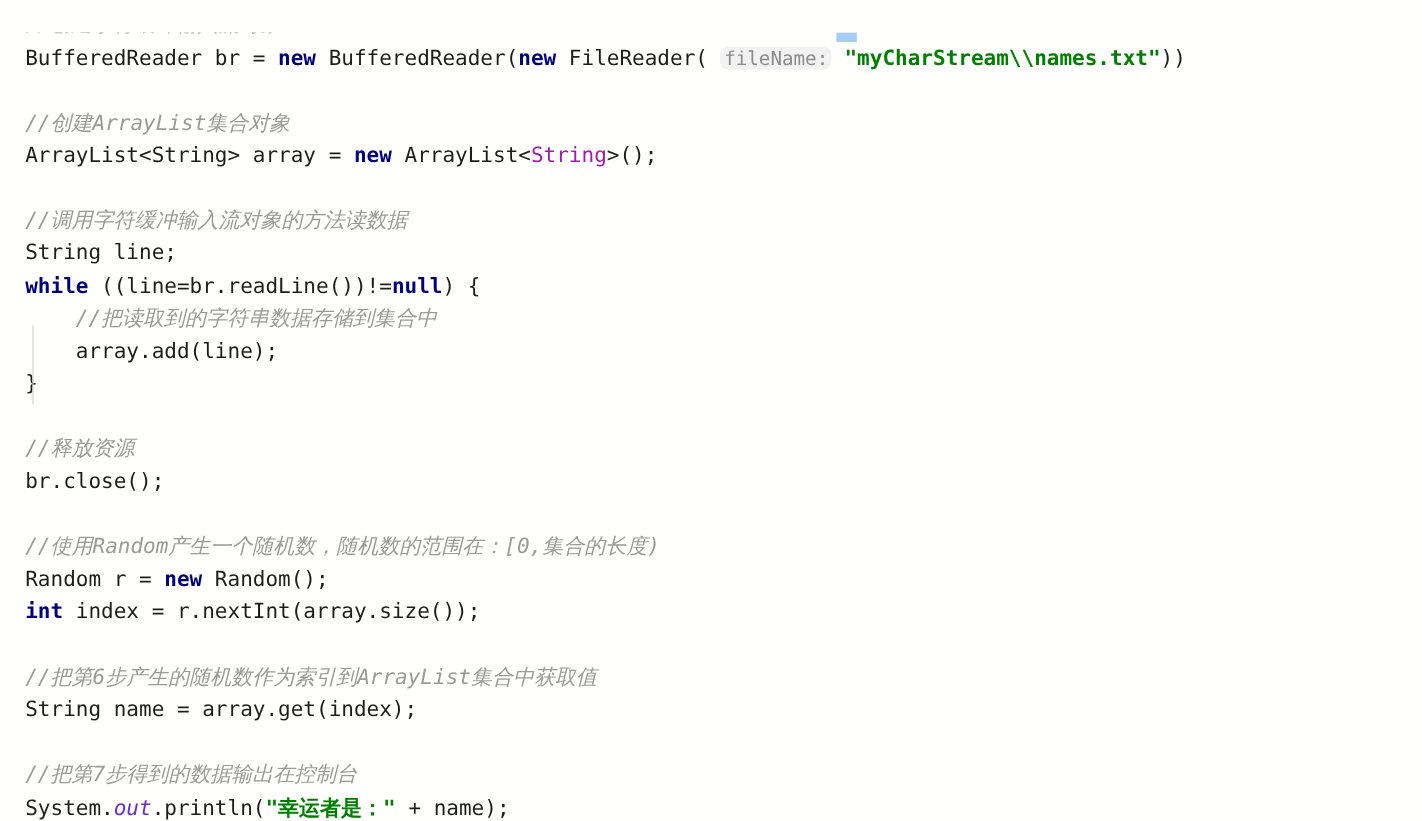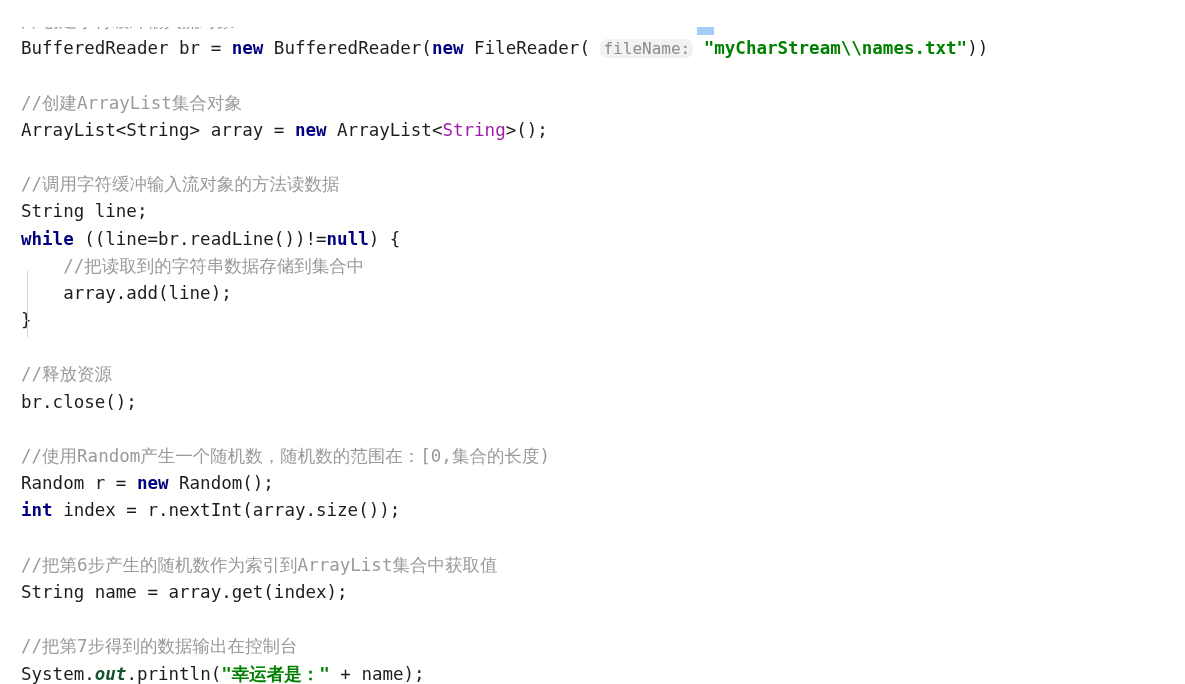--- a/index.html
+++ b/index.html
@@ -34,24 +34,24 @@
     white-space: pre;
     color: #1d1d1d;
     letter-spacing: 0px;
   }
   .line { height: 27.2px; white-space: pre; }
   .blank { height: 27.2px; }
 
   
   .kw       { color: #000080; font-weight: bold; }
   .str      { color: #008000; font-weight: bold; }
-  .cmt      { color: #9a9a9a; font-weight: normal; }
+  .cmt      { color: #9a9a9a; font-style: italic; font-weight: normal; }
   .ident    { color: #1d1d1d; }
   .dim      { color: #a21caf; }
-  .field    { color: #14532d; font-style: italic; font-weight: bold; }
+  .field    { color: #6d28d9; font-style: italic; font-weight: normal; }
 
   
   .hint {
     color: #8c8c8c;
     background: #f2f2f2;
     border-radius: 7px;
     padding: 0 3px;
     font-style: normal;
     font-weight: normal;
     font-size: 16px;

